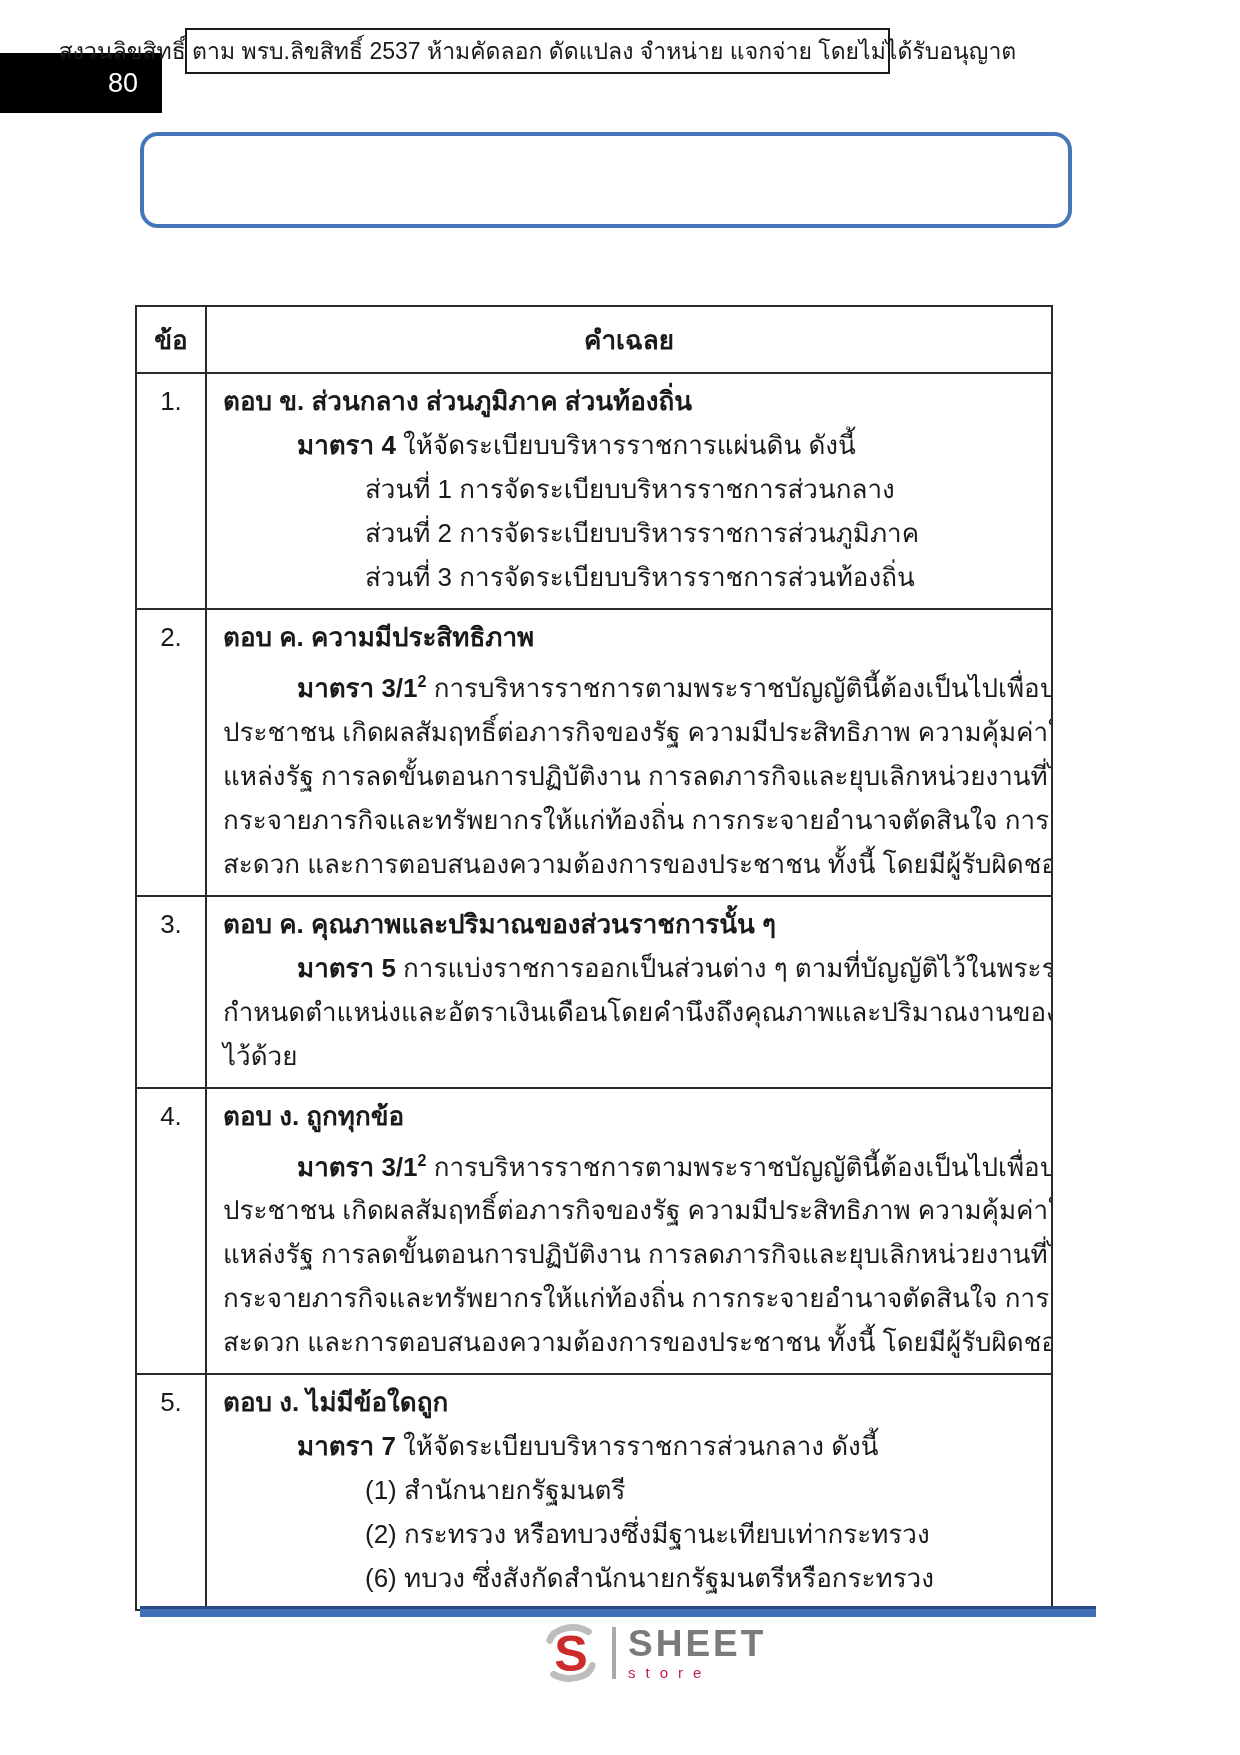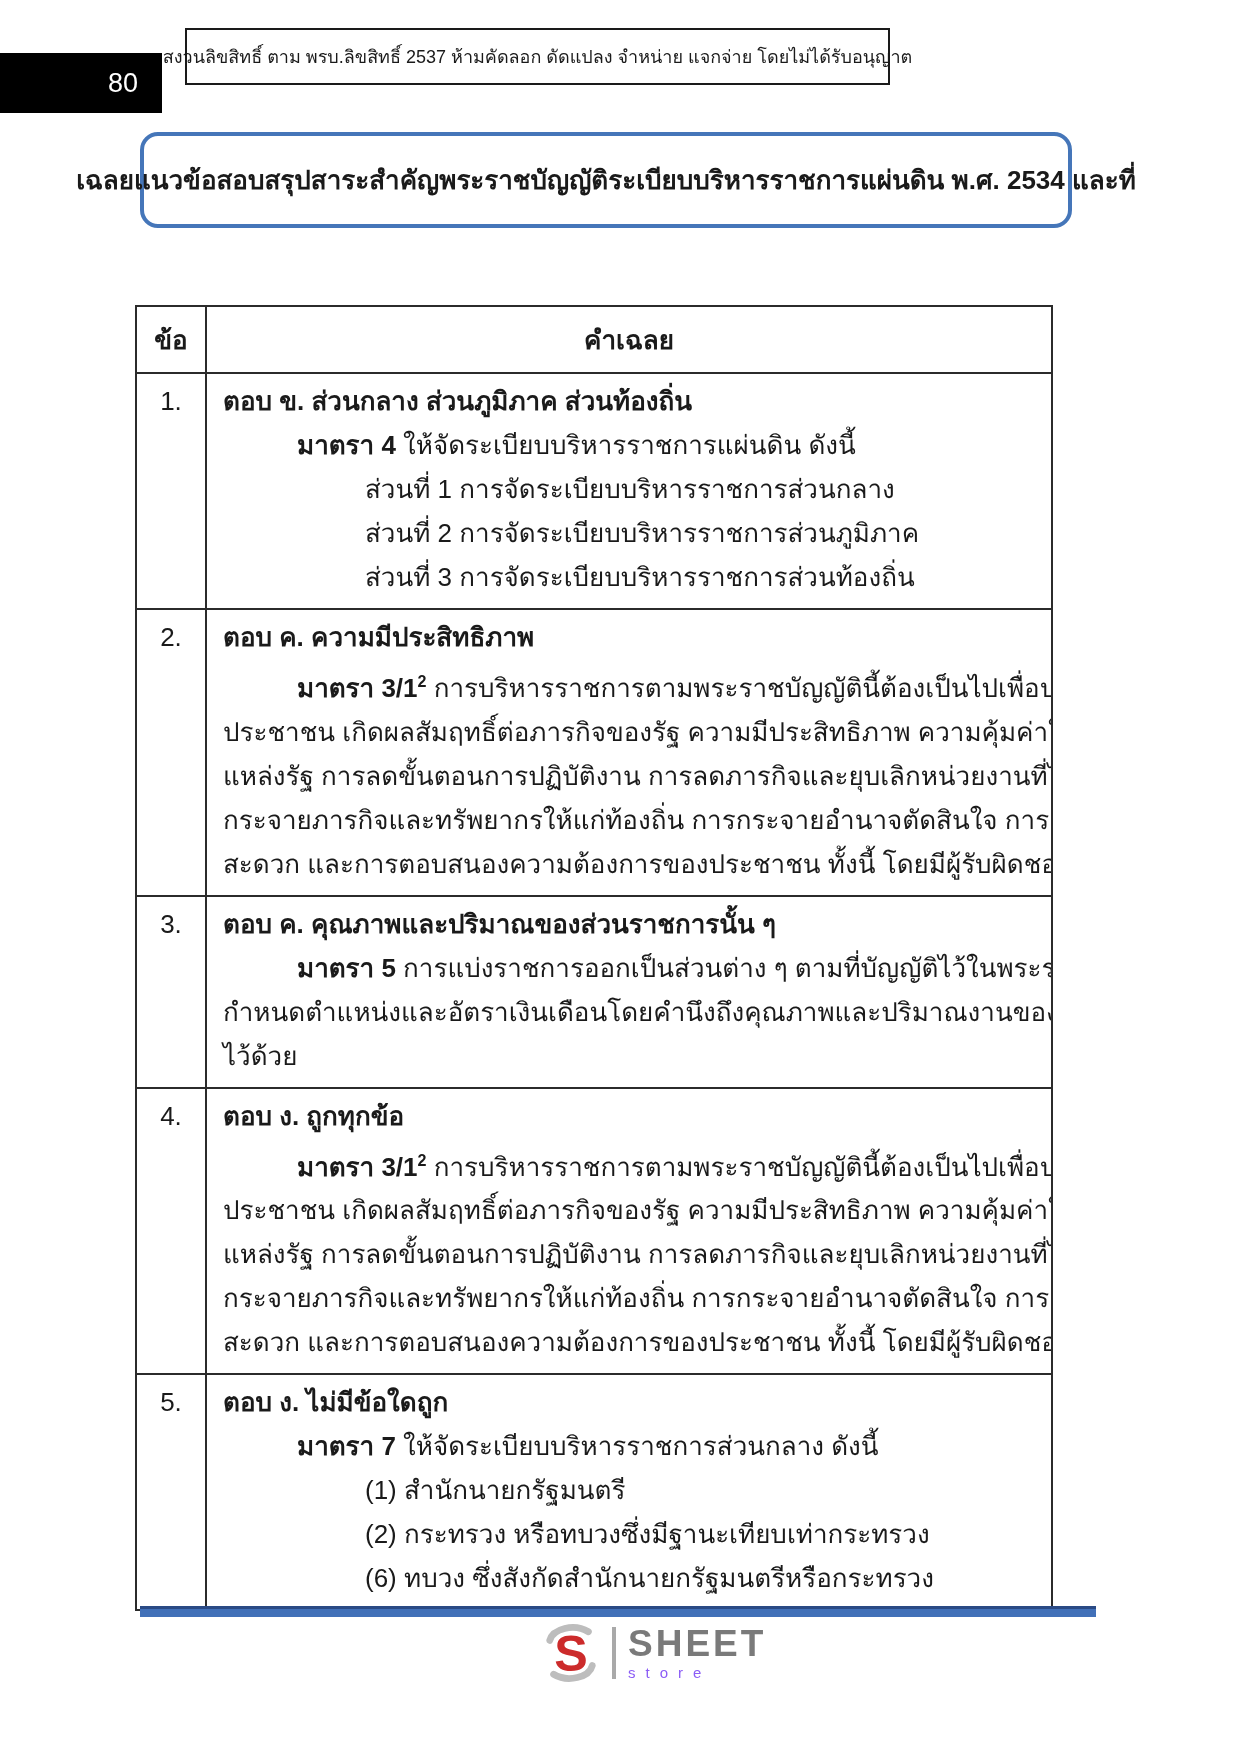--- a/index.html
+++ b/index.html
@@ -18,25 +18,25 @@
     width:162px; height:60px;
     background:#000;
     color:#fff;
     display:flex; align-items:center; justify-content:flex-end;
     padding-right:24px; box-sizing:border-box;
     font-size:27px;
     margin-top:17px;
   }
   .copyright-box {
     position:absolute; left:185px; top:28px;
-    width:705px; height:57px;
+    width:705px; height:46px;
     border:2px solid #1a1a1a;
     box-sizing:border-box;
     display:flex; align-items:center; justify-content:center;
-    font-size:18px;
+    font-size:23px;
     white-space:nowrap;
   }
 
   
   .title-box {
     position:absolute; left:140px; top:132px;
     width:932px; height:96px;
     border:4px solid #4576b9;
     border-radius:18px;
     box-sizing:border-box;
@@ -103,36 +103,35 @@
     width:4px; height:52px;
     background:#a9a9a9;
     margin:0 12px 0 10px;
   }
   .logo-text { display:flex; flex-direction:column; }
   .logo-brand {
     font-size:37px; font-weight:bold;
     color:#7a7a7a; letter-spacing:3px; line-height:36px;
   }
   .logo-sub {
-    font-size:15px; color:#8b5cf6;
+    font-size:15px; color:#be185d;
     letter-spacing:10px; margin-top:2px;
   }
 </style>
 </head>
 <body>
 
 <div class="page-number-box">
   <span>80</span>
 </div>
 <div class="copyright-box">
   <span>สงวนลิขสิทธิ์ ตาม พรบ.ลิขสิทธิ์ 2537 ห้ามคัดลอก ดัดแปลง จำหน่าย แจกจ่าย โดยไม่ได้รับอนุญาต</span>
 </div>
 
 <div class="title-box">
-  <div>เฉลยแนวข้อสอบสรุปสาระสำคัญพระราชบัญญัติระเบียบบริหารราชการแผ่นดิน พ.ศ. 2534 และที่</div>
 </div>
 
 <table class="answer-table">
   <thead>
     <tr>
       <th class="th-no">ข้อ</th>
       <th>คำเฉลย</th>
     </tr>
   </thead>
   <tbody>

